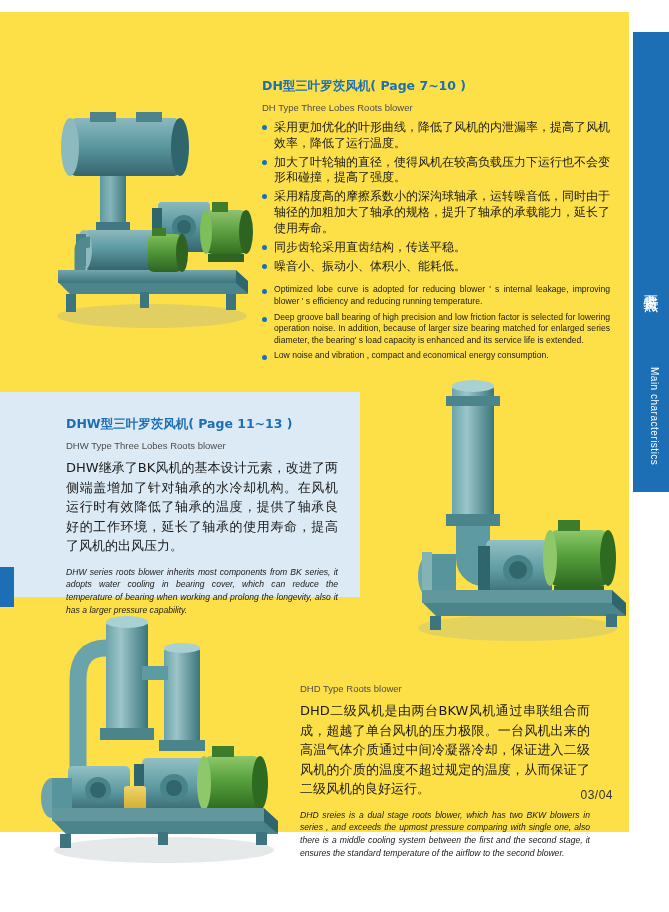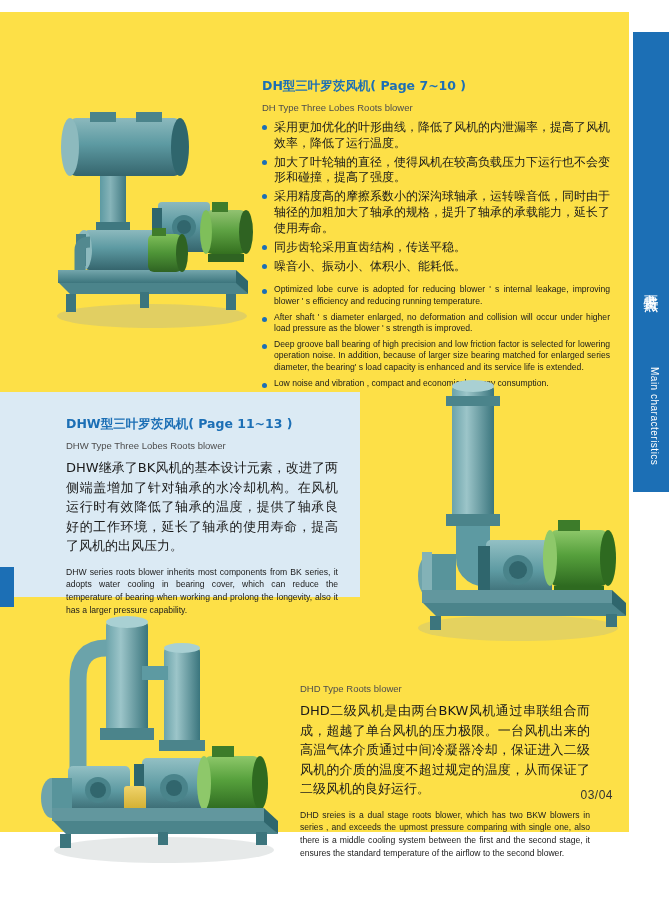--- a/index.html
+++ b/index.html
@@ -152,20 +152,21 @@
     line-height: 1.5;
     text-align: justify;
     margin: 0 0 10px 0;
   }
   .para-en {
     font-size: 8.6px;
     color: #1a1a1a;
     line-height: 1.5;
     text-align: justify;
     margin: 0;
+    font-style: italic;
   }
 
   
   .sec3-text {
     position: absolute;
     left: 300px;
     top: 664px;
     width: 290px;
   }
 
@@ -264,21 +265,20 @@
     <div class="title-en">DH Type Three Lobes Roots blower</div>
     <ul class="bullets cn-list">
       <li>采用更加优化的叶形曲线，降低了风机的内泄漏率，提高了风机效率，降低了运行温度。</li>
       <li>加大了叶轮轴的直径，使得风机在较高负载压力下运行也不会变形和碰撞，提高了强度。</li>
       <li>采用精度高的摩擦系数小的深沟球轴承，运转噪音低，同时由于轴径的加粗加大了轴承的规格，提升了轴承的承载能力，延长了使用寿命。</li>
       <li>同步齿轮采用直齿结构，传送平稳。</li>
       <li>噪音小、振动小、体积小、能耗低。</li>
     </ul>
     <ul class="bullets en-list">
       <li>Optimized lobe curve is adopted for reducing blower ' s internal leakage, improving blower ' s efficiency and reducing running temperature.</li>
-      <li>After shaft ' s diameter enlarged, no deformation and collision will occur under higher load pressure as the blower ' s strength is improved.</li>
       <li>Deep groove ball bearing of high precision and low friction factor is selected for lowering operation noise. In addition, because of larger size bearing matched for enlarged series diameter, the bearing' s load capacity is enhanced and its service life is extended.</li>
       <li>Low noise and vibration , compact and economical energy consumption.</li>
     </ul>
   </div>
 
   <div class="sec2-text">
     <div class="title-cn">DHW型三叶罗茨风机( Page 11~13 )</div>
     <div class="title-en">DHW Type Three Lobes Roots blower</div>
     <p class="para-cn">DHW继承了BK风机的基本设计元素，改进了两侧端盖增加了针对轴承的水冷却机构。在风机运行时有效降低了轴承的温度，提供了轴承良好的工作环境，延长了轴承的使用寿命，提高了风机的出风压力。</p>
     <p class="para-en">DHW series roots blower inherits most components from BK series, it adopts water cooling in bearing cover, which can reduce the temperature of bearing when working and prolong the longevity, also it has a larger pressure capability.</p>

